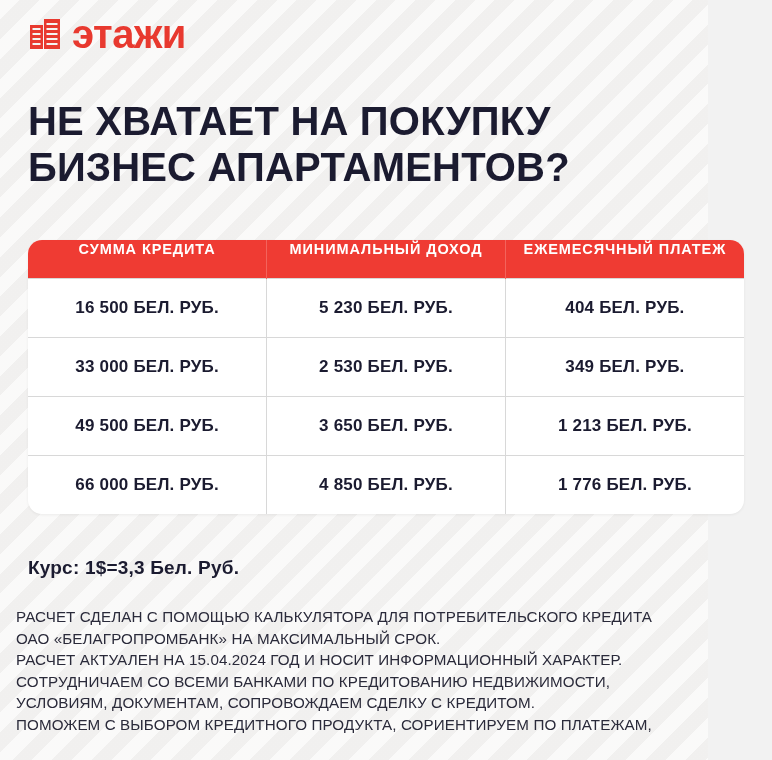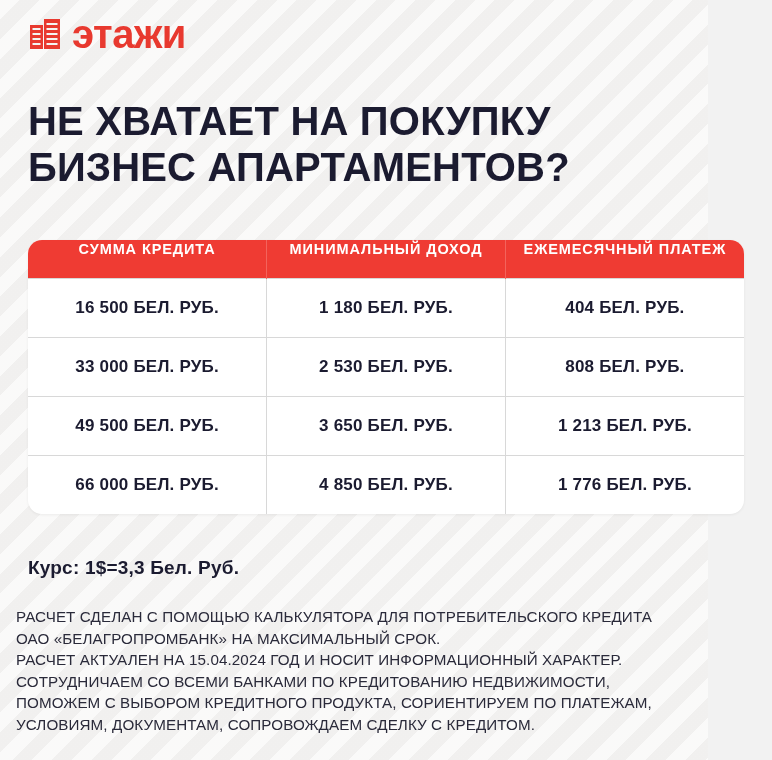--- a/index.html
+++ b/index.html
@@ -167,27 +167,27 @@
       <thead>
         <tr>
           <th>СУММА КРЕДИТА</th>
           <th>МИНИМАЛЬНЫЙ ДОХОД</th>
           <th>ЕЖЕМЕСЯЧНЫЙ ПЛАТЕЖ</th>
         </tr>
       </thead>
       <tbody>
         <tr>
           <td>16 500 БЕЛ. РУБ.</td>
-          <td>1 180 БЕЛ. РУБ.</td>
+          <td>5 230 БЕЛ. РУБ.</td>
           <td>404 БЕЛ. РУБ.</td>
         </tr>
         <tr>
           <td>33 000 БЕЛ. РУБ.</td>
           <td>2 530 БЕЛ. РУБ.</td>
-          <td>808 БЕЛ. РУБ.</td>
+          <td>349 БЕЛ. РУБ.</td>
         </tr>
         <tr>
           <td>49 500 БЕЛ. РУБ.</td>
           <td>3 650 БЕЛ. РУБ.</td>
           <td>1 213 БЕЛ. РУБ.</td>
         </tr>
         <tr>
           <td>66 000 БЕЛ. РУБ.</td>
           <td>4 850 БЕЛ. РУБ.</td>
           <td>1 776 БЕЛ. РУБ.</td>
@@ -196,17 +196,17 @@
     </table>
   </div>
 
   <div class="rate">Курс: 1$=3,3 Бел. Руб.</div>
 
   <div class="disclaimer">
     <p>РАСЧЕТ СДЕЛАН С ПОМОЩЬЮ КАЛЬКУЛЯТОРА ДЛЯ ПОТРЕБИТЕЛЬСКОГО КРЕДИТА</p>
     <p>ОАО «БЕЛАГРОПРОМБАНК» НА МАКСИМАЛЬНЫЙ СРОК.</p>
     <p>РАСЧЕТ АКТУАЛЕН НА 15.04.2024 ГОД И НОСИТ ИНФОРМАЦИОННЫЙ ХАРАКТЕР.</p>
     <p>СОТРУДНИЧАЕМ СО ВСЕМИ БАНКАМИ ПО КРЕДИТОВАНИЮ НЕДВИЖИМОСТИ,</p>
+    <p>УСЛОВИЯМ, ДОКУМЕНТАМ, СОПРОВОЖДАЕМ СДЕЛКУ С КРЕДИТОМ.</p>
     <p>ПОМОЖЕМ С ВЫБОРОМ КРЕДИТНОГО ПРОДУКТА, СОРИЕНТИРУЕМ ПО ПЛАТЕЖАМ,</p>
-    <p>УСЛОВИЯМ, ДОКУМЕНТАМ, СОПРОВОЖДАЕМ СДЕЛКУ С КРЕДИТОМ.</p>
   </div>
 
 </div>
 
 </body></html>

